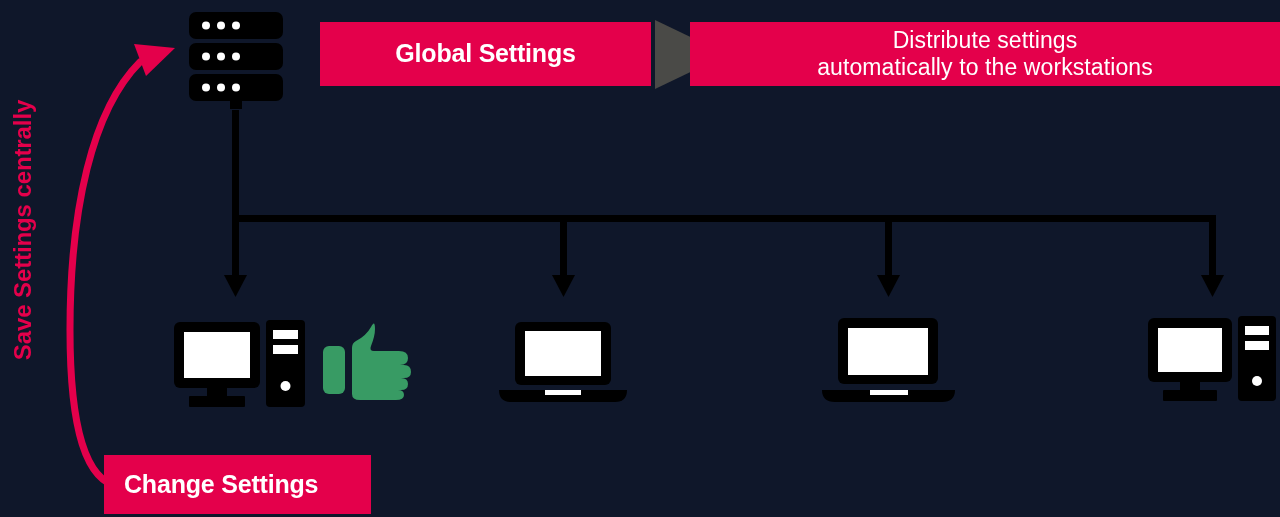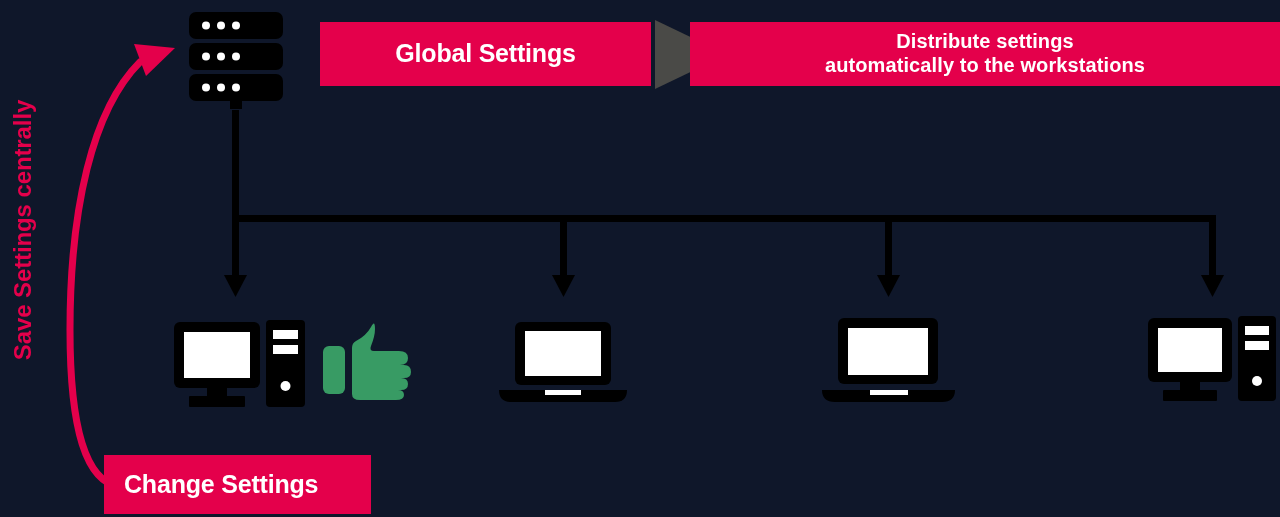--- a/index.html
+++ b/index.html
@@ -54,22 +54,22 @@
     letter-spacing: -0.2px;
   }
 
   #banner-distribute {
     left: 690px;
     top: 22px;
     width: 590px;
     height: 64px;
   }
   #banner-distribute .banner-text {
-    font-size: 20px;
-    font-weight: bold;
+    font-size: 23px;
+    font-weight: normal;
     letter-spacing: 0.1px;
   }
 
   #banner-change {
     left: 104px;
     top: 455px;
     width: 267px;
     height: 59px;
     justify-content: flex-start;
     padding-left: 20px;

